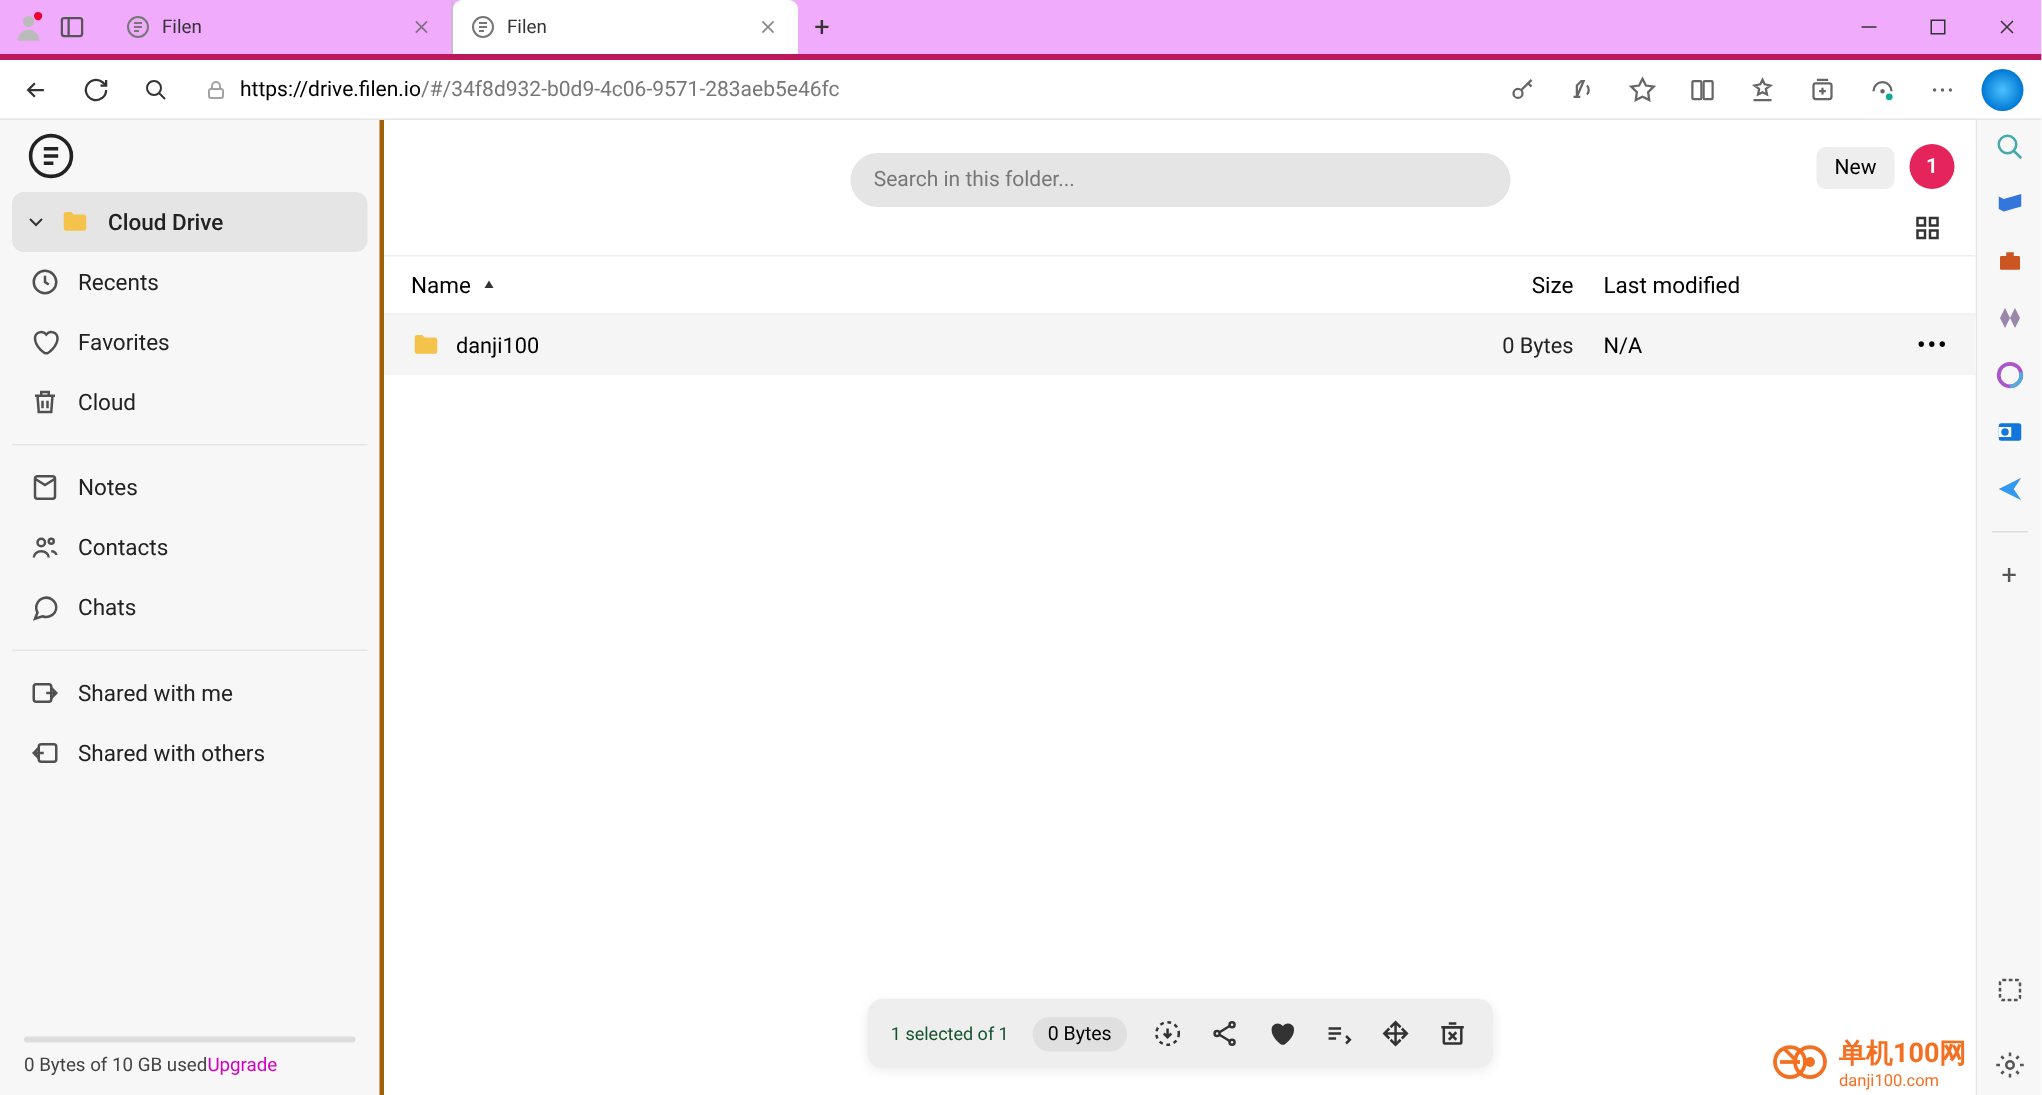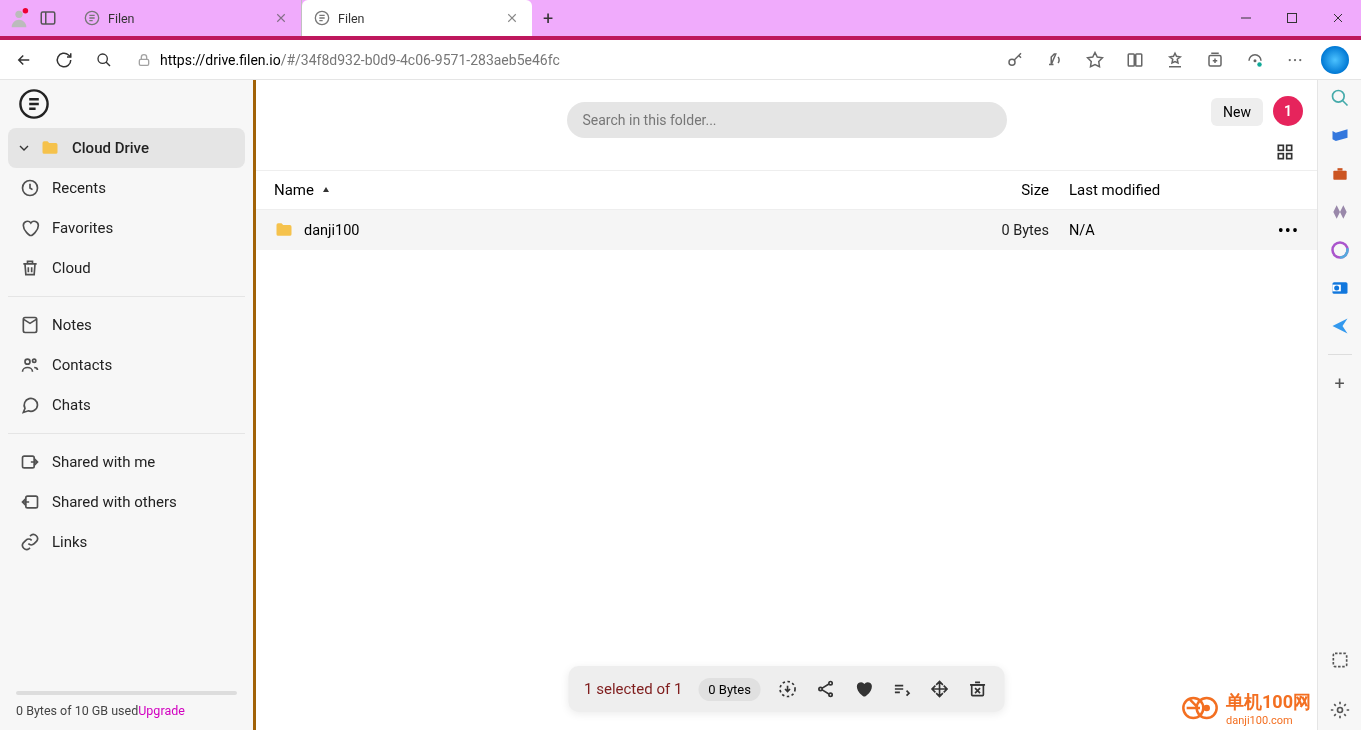--- a/index.html
+++ b/index.html
@@ -63,21 +63,21 @@
 .col-size { width: 100px; text-align:right; padding-right: 20px; }
 .col-mod { width: 230px; }
 .row { height: 40px; display:flex; align-items:center; padding: 0 18px; font-size:14.5px; background:#f5f5f5; }
 .row .rname { flex:1; display:flex; align-items:center; gap:10px; }
 .row .rsize { width:100px; text-align:right; padding-right:20px; color:#222; }
 .row .rmod { width:200px; }
 .row .rmore { width:30px; text-align:right; font-size:18px; letter-spacing:1px; }
 
 
 .actionbar { position:absolute; bottom: 18px; left:50%; transform:translateX(-50%); height:46px; background:#eee; border-radius:10px; display:flex; align-items:center; gap:16px; padding: 0 16px; box-shadow: 0 2px 8px rgba(0,0,0,.08); }
-.actionbar .seltext { font-size:15px; color:#7f1d1d; }
+.actionbar .seltext { font-size:12px; color:#14532d; }
 .actionbar .badge { background:#e0e0e0; padding: 4px 10px; border-radius:12px; font-size:13px; }
 .actionbar .aicon { width:22px; height:22px; display:flex; align-items:center; justify-content:center; }
 
 
 .edge-sidebar { width: 44px; background:#f7f7f7; border-left:1px solid #e5e5e5; display:flex; flex-direction:column; align-items:center; padding-top:8px; gap:18px; }
 .edge-sidebar .eicon { width:20px; height:20px; }
 .edge-sep { width:24px; height:1px; background:#ddd; }
 .edge-sidebar .plus { font-size:18px; color:#555; }
 .edge-sidebar .bottom { margin-top:auto; margin-bottom:12px; }
 
@@ -307,27 +307,20 @@
           </svg>
         <span>Shared with me</span>
       </div>
       <div class="nav-item">
         <svg class="nav-icon" viewBox="0 0 24 24" fill="none" stroke="#333" stroke-width="2">
             <rect x="7" y="5" width="14" height="14" rx="2"></rect>
             <path d="M3 12h8M7 8l-4 4 4 4"></path>
           </svg>
         <span>Shared with others</span>
       </div>
-      <div class="nav-item">
-        <svg class="nav-icon" viewBox="0 0 24 24" fill="none" stroke="#333" stroke-width="2">
-            <path d="M10 14a5 5 0 007 0l3-3a5 5 0 00-7-7l-1 1"></path>
-            <path d="M14 10a5 5 0 00-7 0l-3 3a5 5 0 007 7l1-1"></path>
-          </svg>
-        <span>Links</span>
-      </div>
     </div>
     <div class="sidebar-bottom">
       <div class="quota-bar"></div>
       <div class="quota-row">
         <span>0 Bytes of 10 GB used</span>
         <span class="upgrade">Upgrade</span>
       </div>
     </div>
   </div>
 

